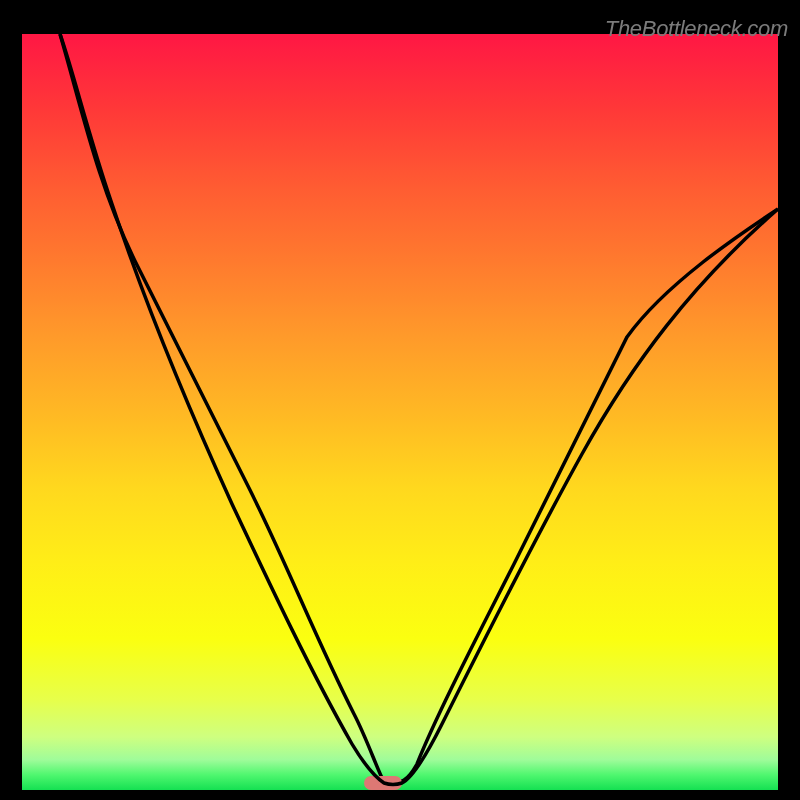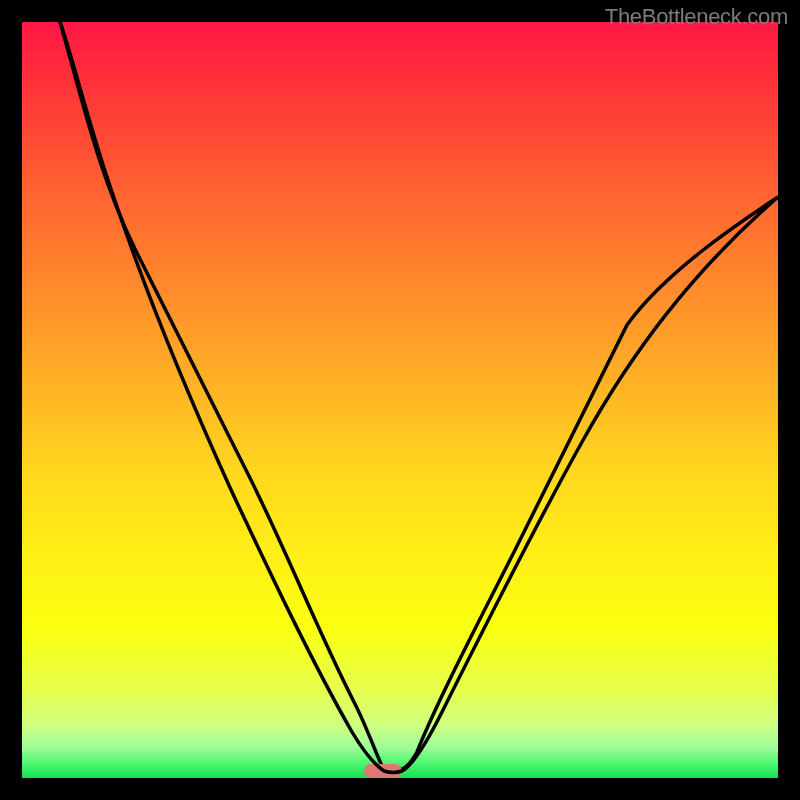--- a/index.html
+++ b/index.html
@@ -9,24 +9,25 @@
     }
     body {
       width: 800px;
       height: 800px;
       background: #000;
       position: relative;
       overflow: hidden;
     }
     .chart-container {
       position: absolute;
-      top: 0;
+      top: 12px;
       left: 0;
       width: 800px;
       height: 576px;
+      font-style: italic;
     }
     .plot-area {
       position: absolute;
       left: 22px;
       top: 22px;
       width: 756px;
       height: 756px;
       background: linear-gradient(to bottom,
         #ff1744 0%,
         #ff3838 10%,

